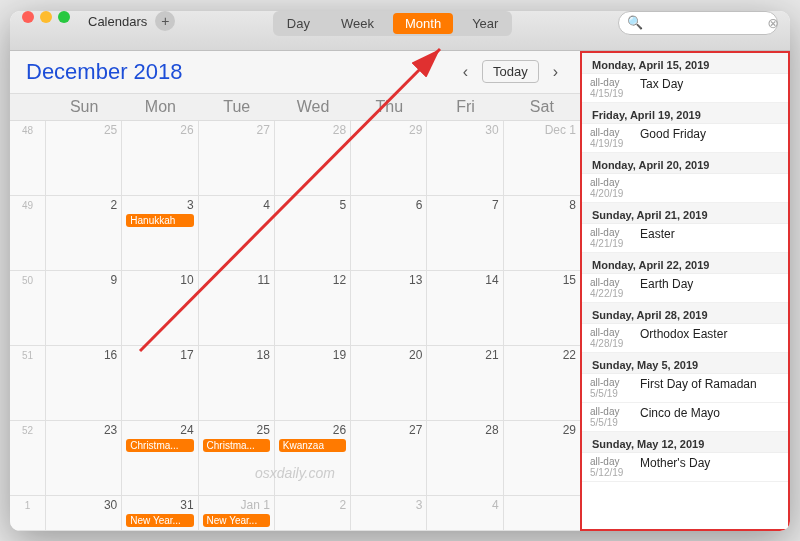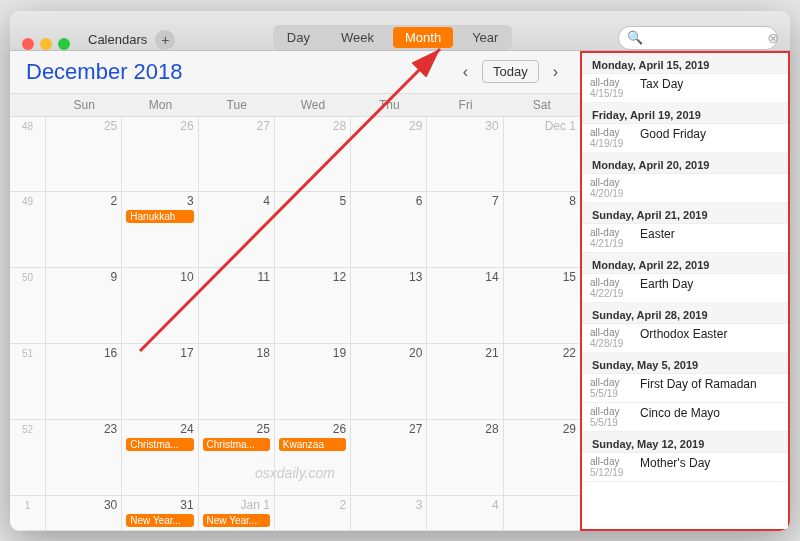--- a/index.html
+++ b/index.html
@@ -21,21 +21,21 @@
       box-shadow: 0 10px 40px rgba(0,0,0,0.35);
       display: flex;
       flex-direction: column;
       overflow: hidden;
     }
     
     .titlebar {
       background: linear-gradient(to bottom, #e8e8e8, #d8d8d8);
       height: 40px;
       display: flex;
-      align-items: flex-end;
+      align-items: flex-start;
       padding: 0 12px;
       border-bottom: 1px solid #c0c0c0;
       border-radius: 10px 10px 0 0;
       flex-shrink: 0;
     }
     .traffic-lights {
       display: flex;
       gap: 6px;
       margin-right: 10px;
     }
@@ -169,21 +169,21 @@
     
     .day-headers {
       display: grid;
       grid-template-columns: 36px repeat(7, 1fr);
       border-bottom: 1px solid #ddd;
       background: #f0f0f0;
     }
     .week-header { width: 36px; }
     .day-header {
       text-align: center;
-      font-size: 12px;
+      font-size: 16px;
       font-weight: 500;
       color: #888;
       padding: 4px 0;
     }
     
     .cal-grid {
       flex: 1;
       display: grid;
       grid-template-rows: repeat(5, 1fr);
     }

